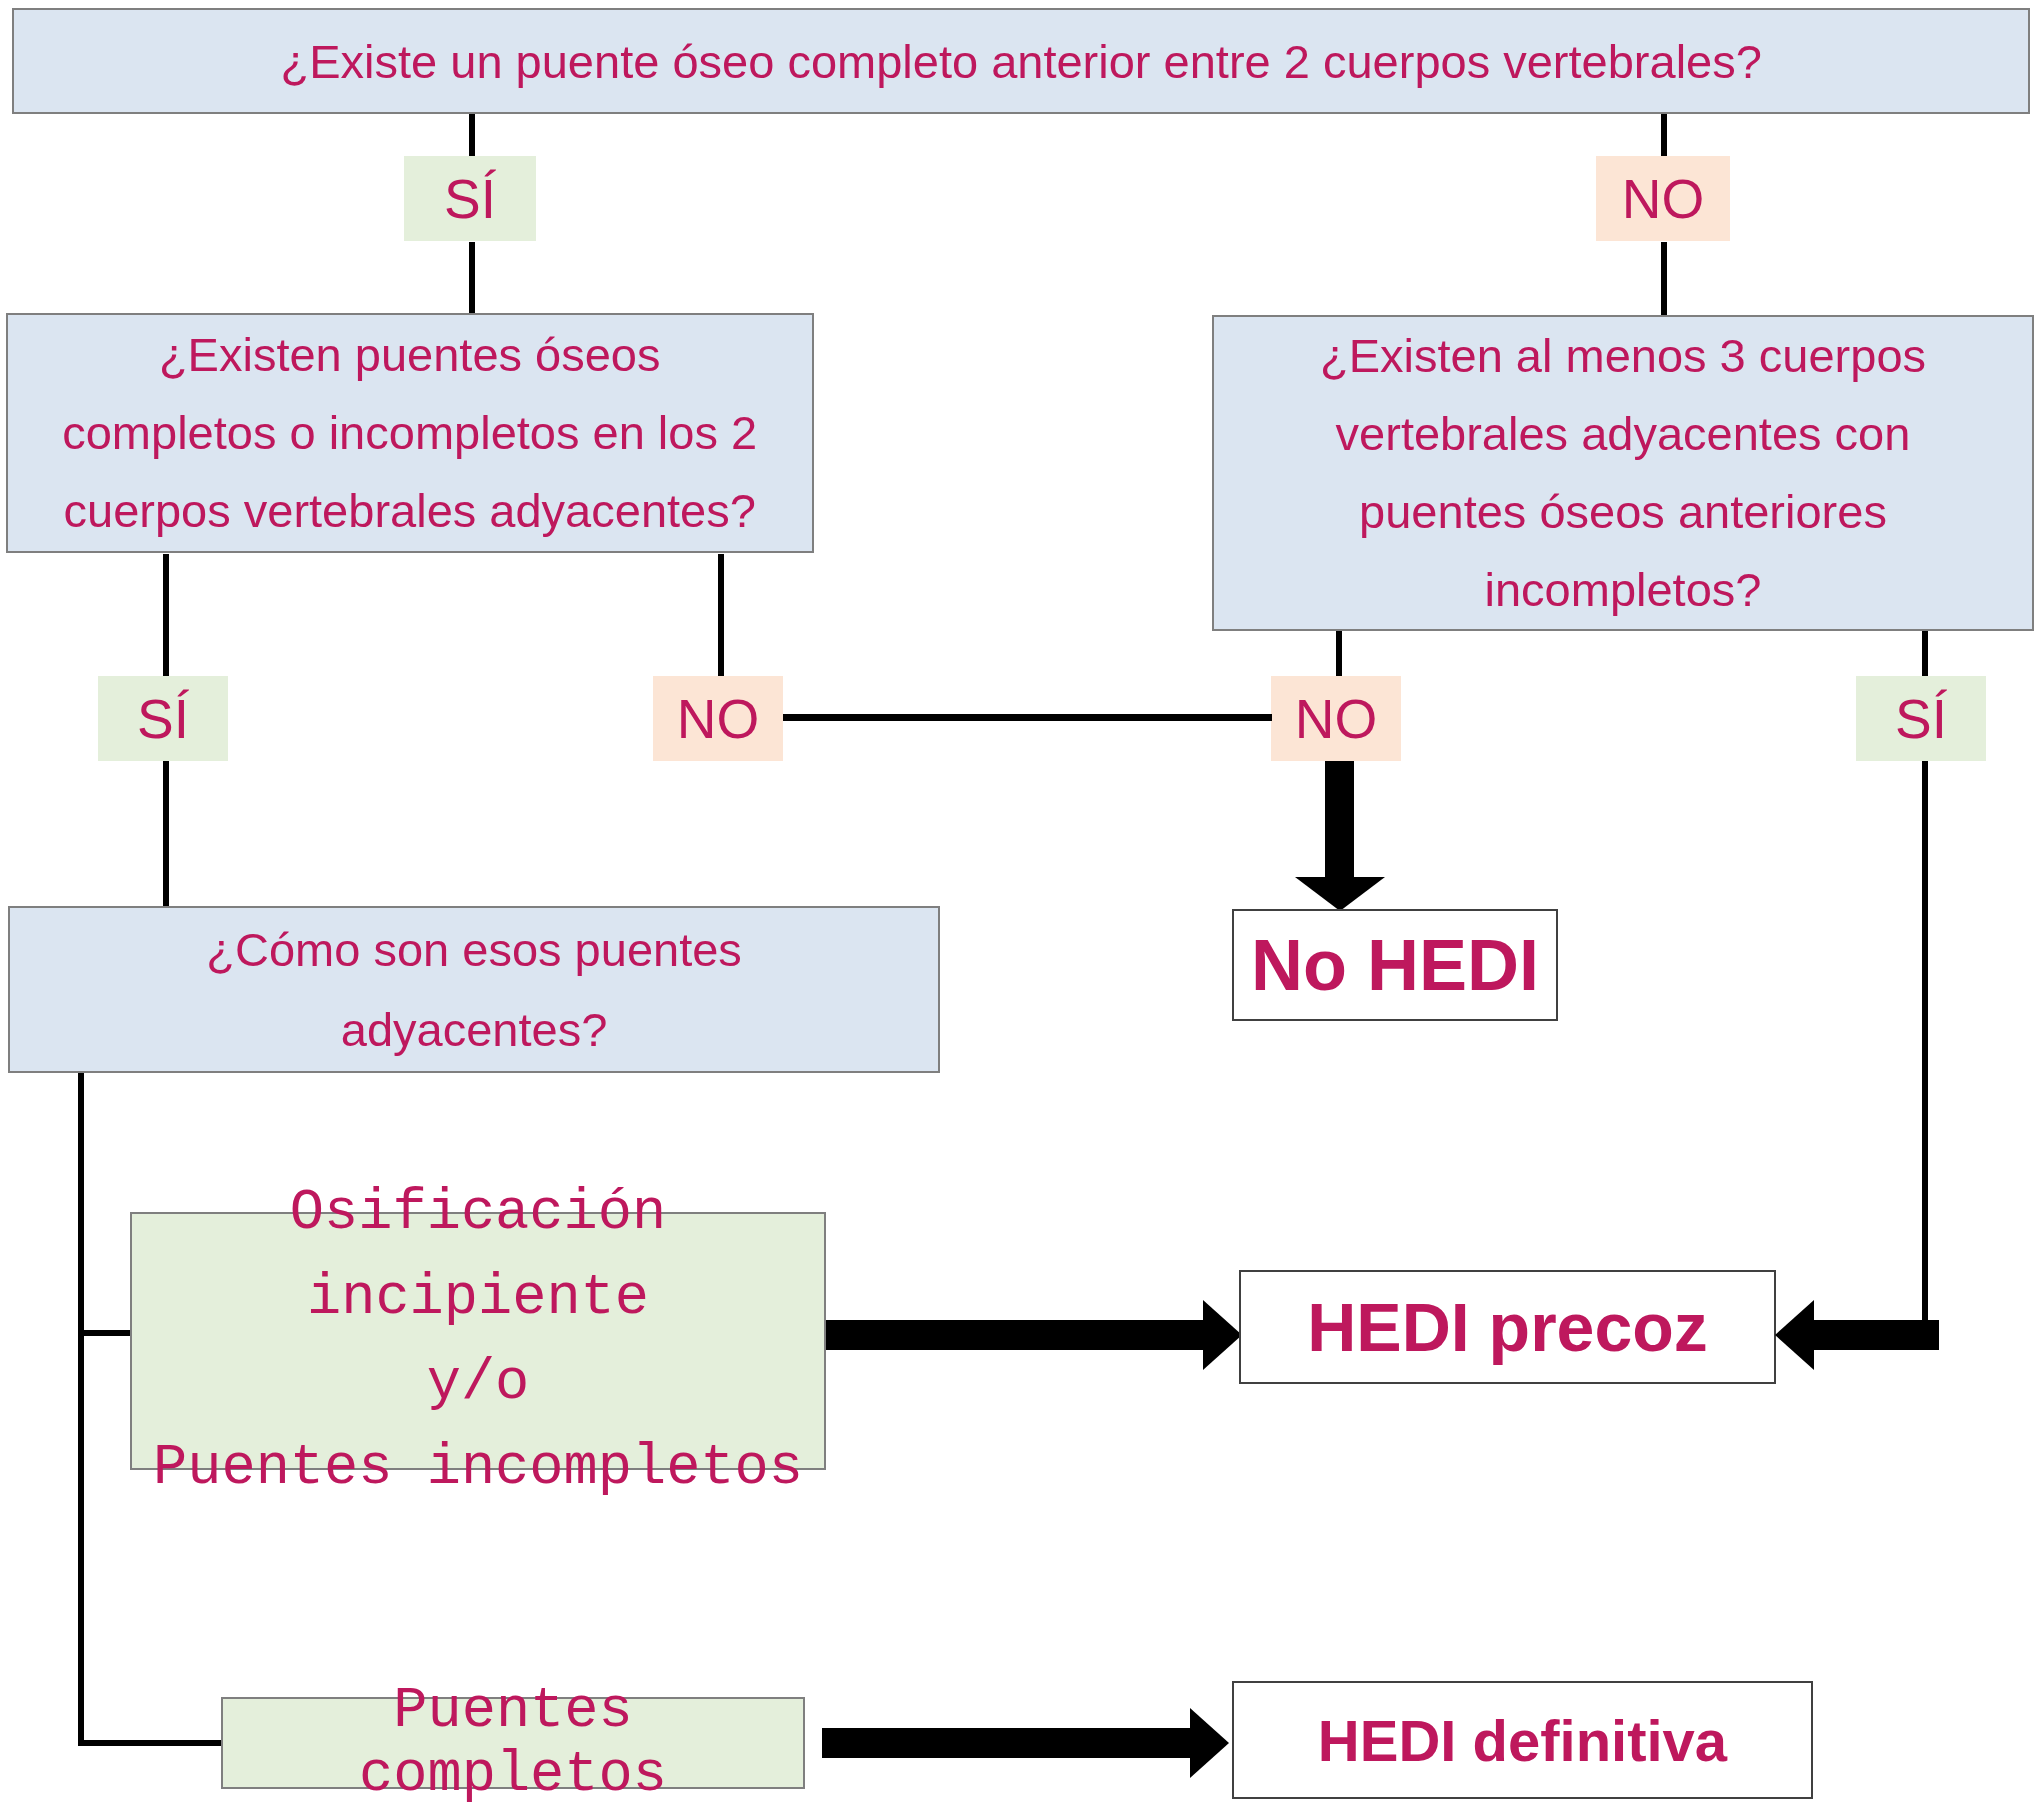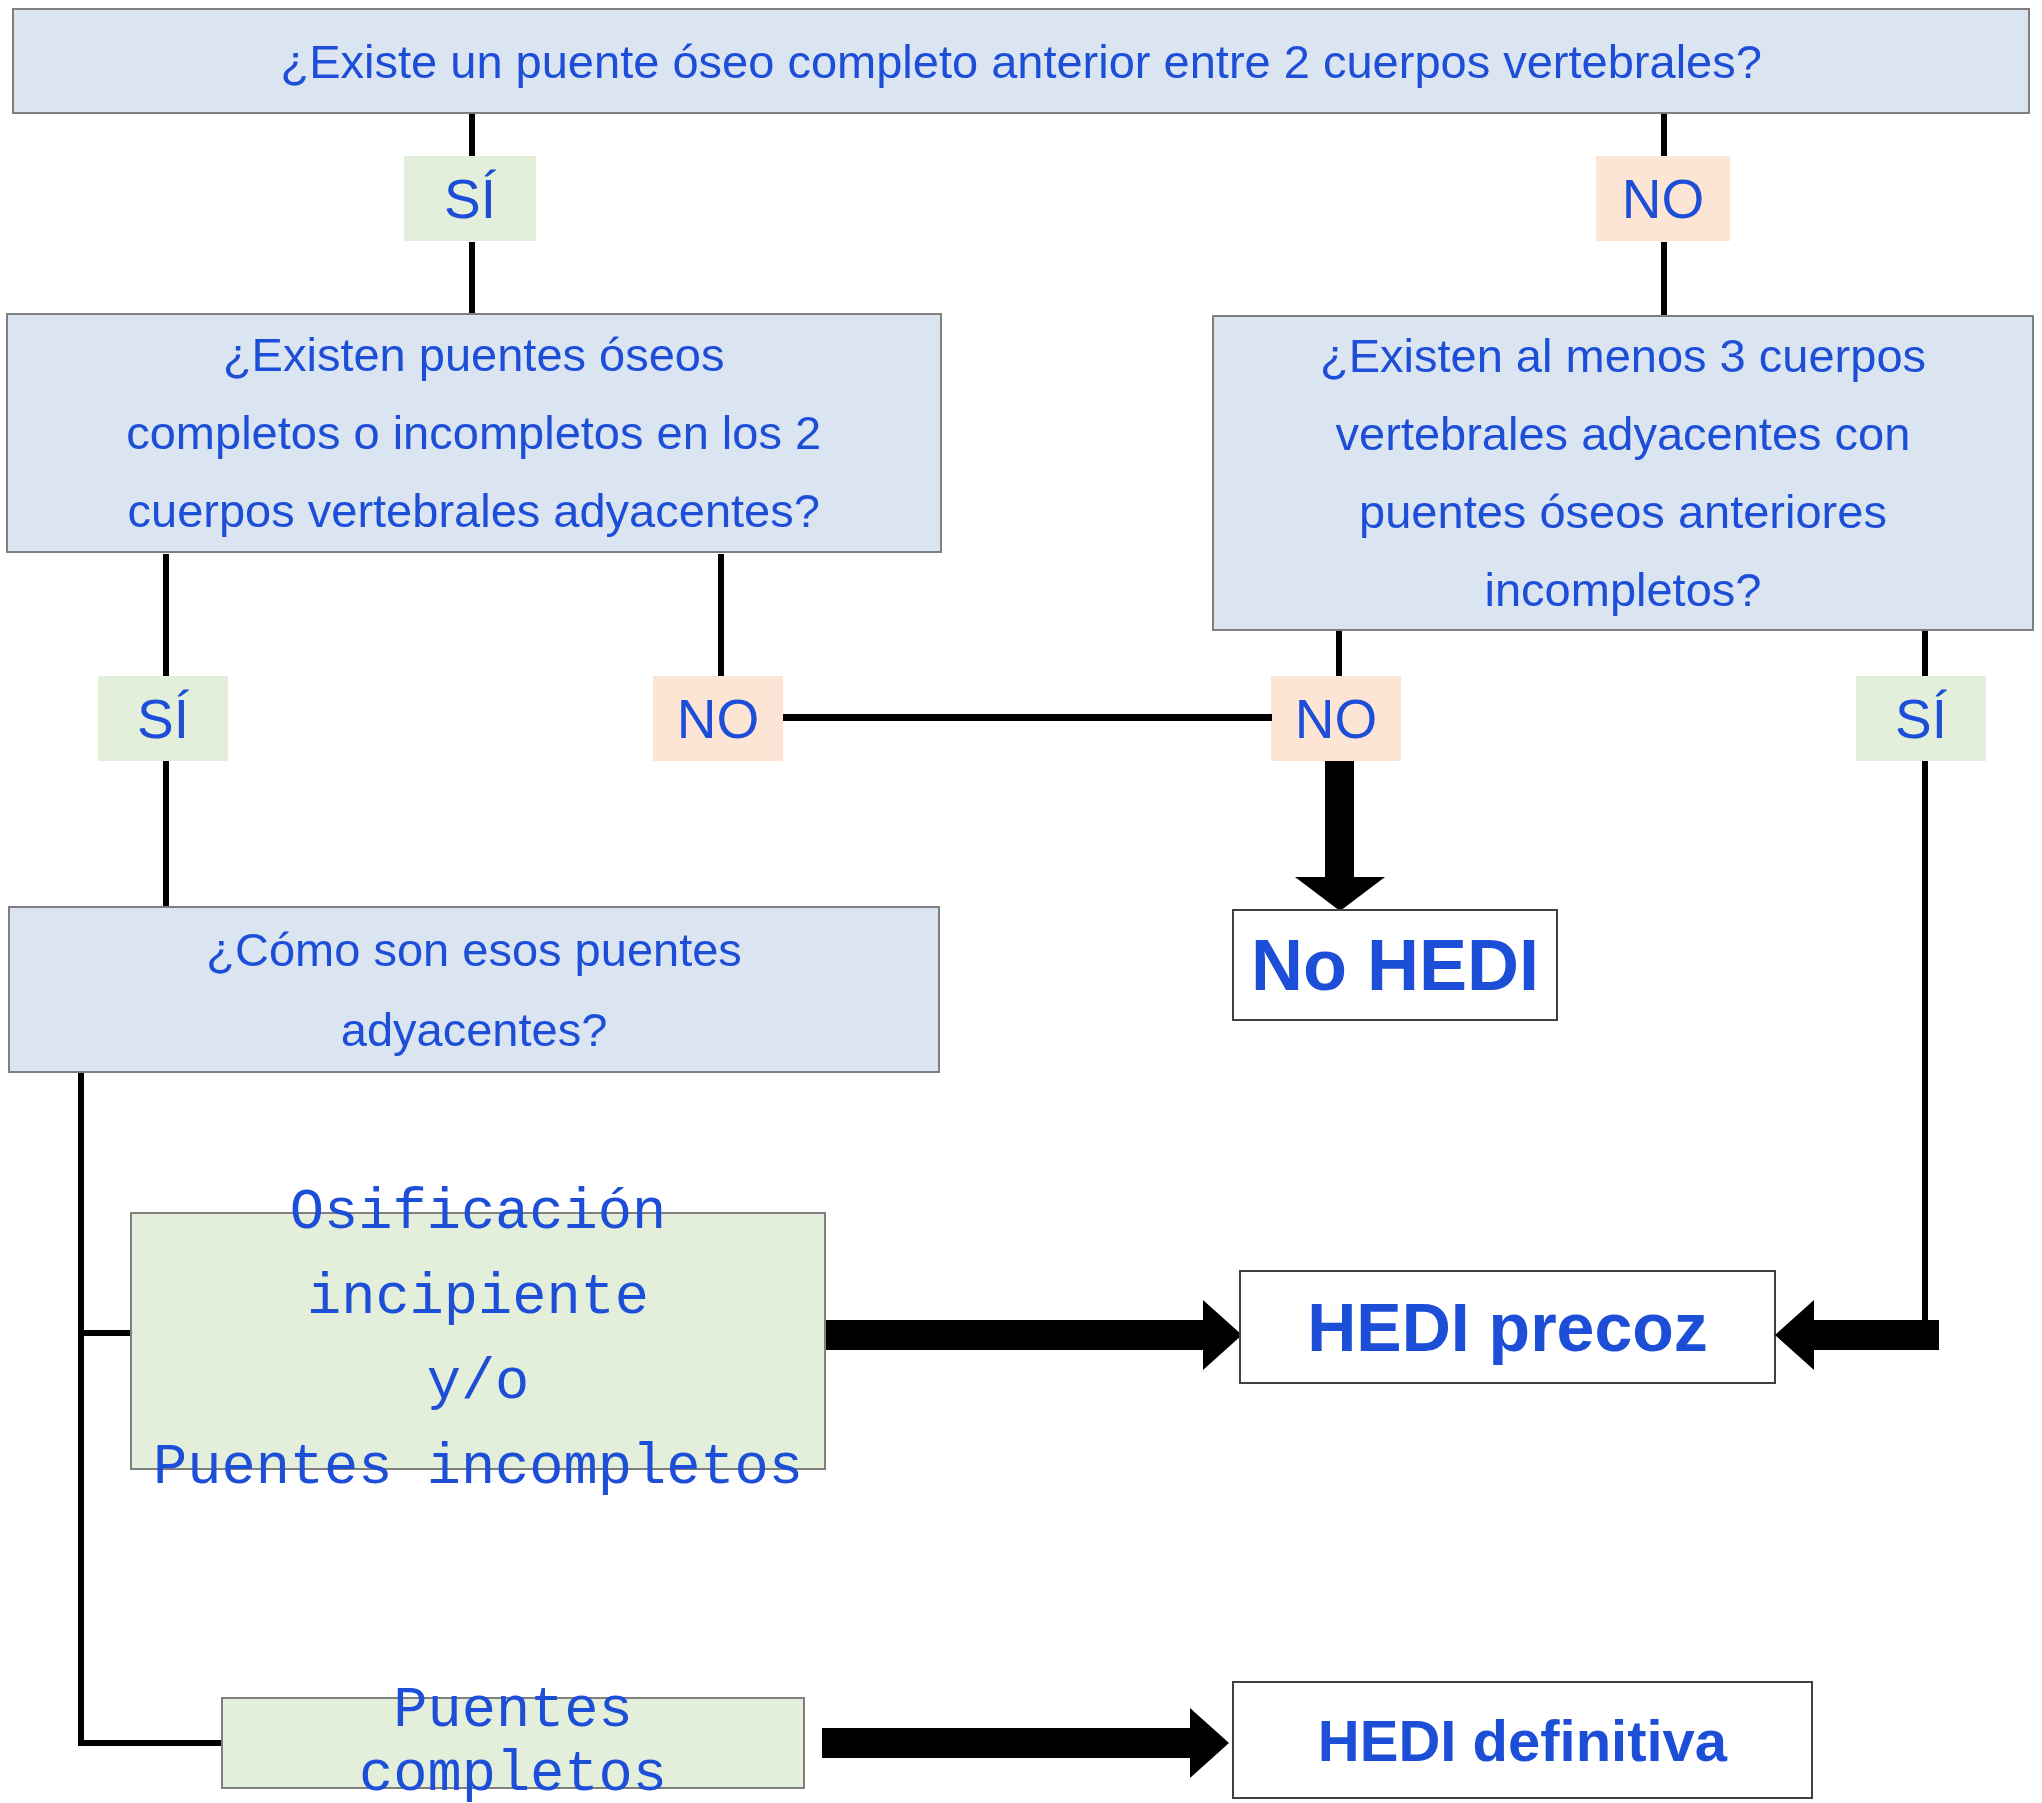--- a/index.html
+++ b/index.html
@@ -1,18 +1,18 @@
 <!DOCTYPE html>
 <html style="font-size:13px"><head>
 <meta charset="utf-8">
 <style>
   html, body { margin:0; padding:0; background:#ffffff; }
   .canvas {
     position:relative; width:2042px; height:1804px; background:#ffffff;
-    font-family:"Liberation Sans", sans-serif; color:#1d4ed8;
+    font-family:"Liberation Sans", sans-serif; color:#be185d;
     overflow:hidden;
   }
   
   .qbox {
     position:absolute; background:#dbe5f1; border:2.4px solid #7f7f7f;
     box-sizing:border-box; display:flex; flex-direction:column;
     align-items:center; justify-content:center; text-align:center;
     font-size:47px;
   }
   .qbox span { display:block; }
@@ -42,21 +42,21 @@
   .shaft { position:absolute; background:#000; }
   .tri { position:absolute; width:0; height:0; }
   .tri.down  { border-left:45px solid transparent; border-right:45px solid transparent; border-top:34px solid #000; }
   .tri.right { border-top:35px solid transparent; border-bottom:35px solid transparent; border-left:39px solid #000; }
   .tri.left  { border-top:35px solid transparent; border-bottom:35px solid transparent; border-right:39px solid #000; }
 
   
   #q1  { left:12.2px;   top:8.1px;   width:2018px; height:106px; }
   #lbl-top-yes { left:404px;  top:156px; width:132px; height:85px; }
   #lbl-top-no  { left:1596px; top:156px; width:134px; height:85px; }
-  #q2l { left:5.7px;    top:313px;  width:936px; height:240px; line-height:78px; }
+  #q2l { left:5.7px;    top:313px;  width:808px; height:240px; line-height:78px; }
   #q2r { left:1212px; top:315px;  width:822px; height:316px; line-height:78px; }
   #lbl-l-yes { left:98px;  top:676px; width:130px; height:85px; }
   #lbl-l-no  { left:653px;  top:676px; width:130px; height:85px; }
   #lbl-r-no  { left:1271px; top:676px; width:130px; height:85px; }
   #lbl-r-yes { left:1856px; top:676px; width:130px; height:85px; }
   #q3  { left:8.1px;   top:906px; width:932px; height:167px; line-height:80px; }
   #no-hedi   { left:1232px; top:909px; width:326px; height:112px; font-size:72px; }
   #green-incipiente { left:130px; top:1212px; width:696px; height:258px; line-height:85px; }
   #hedi-precoz     { left:1239px; top:1270px; width:537px; height:114px; font-size:68px; }
   #green-completos { left:221px;  top:1697px; width:584px; height:92px; }

